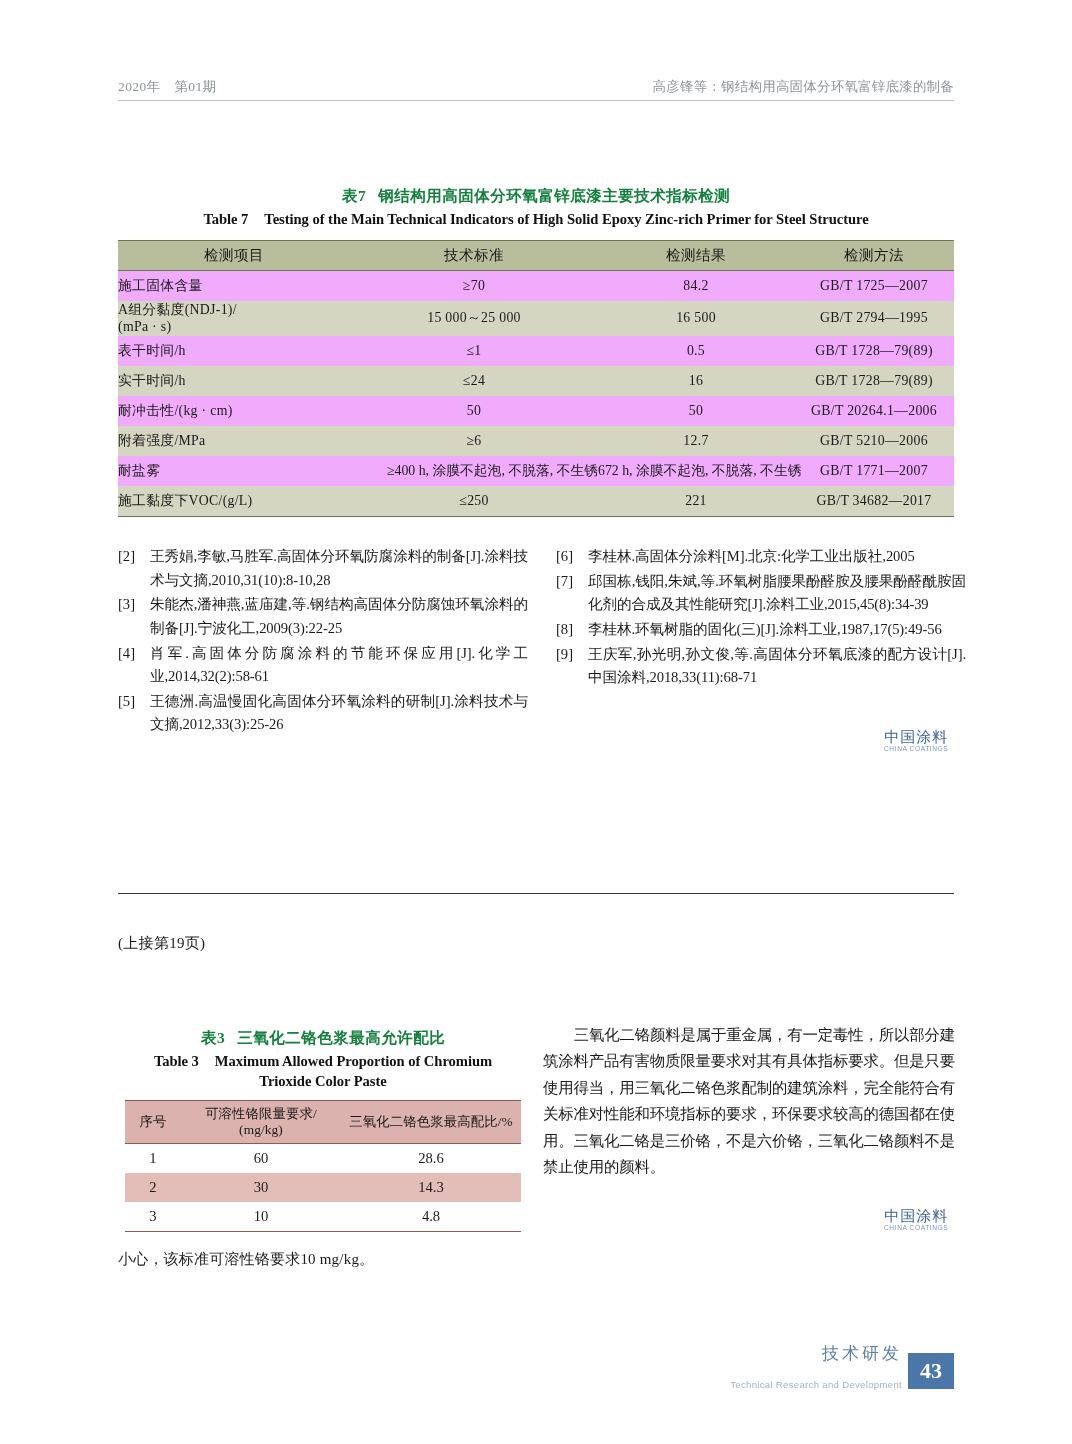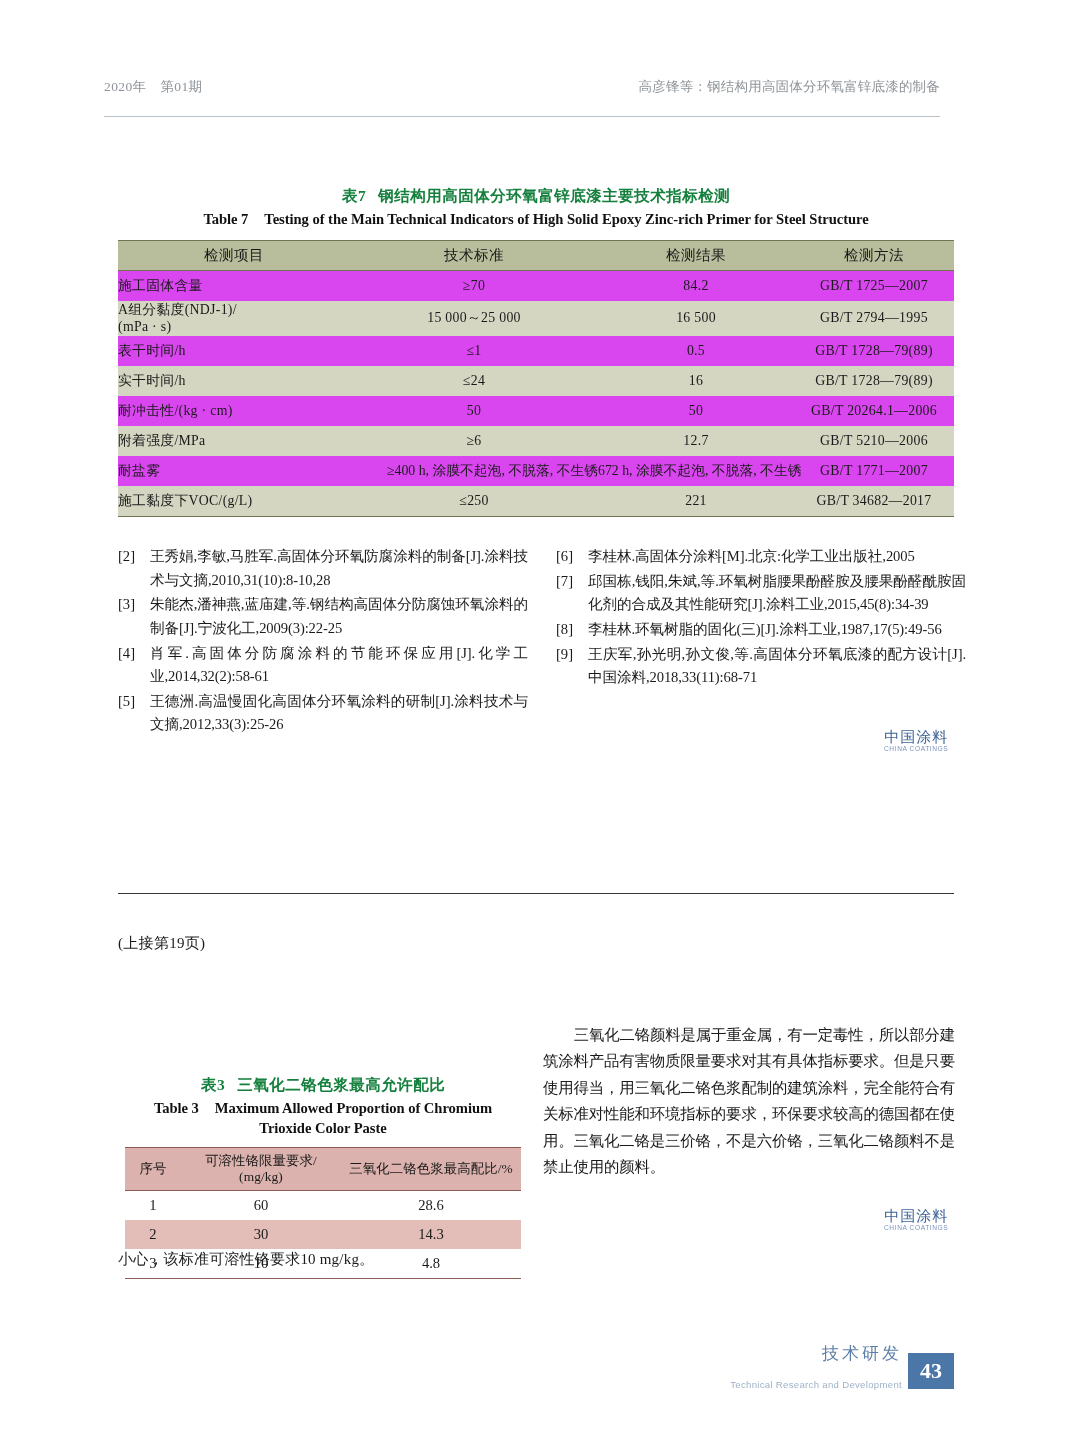--- a/index.html
+++ b/index.html
@@ -17,30 +17,30 @@
     height: 1444px;
     margin: 0 auto;
     background: #ffffff;
     overflow: hidden;
     box-sizing: border-box;
   }
 
   
   .running-head {
     position: absolute;
-    left: 104px;
+    left: 118px;
     top: 78px;
     width: 836px;
     display: flex;
     justify-content: space-between;
     align-items: flex-end;
     font-size: 13.5px;
     color: #8e9499;
     letter-spacing: 0.4px;
-    padding-bottom: 20px;
+    padding-bottom: 4px;
     border-bottom: 1.2px solid #b9c2c8;
   }
   .running-head .rh-right { letter-spacing: 0.2px; }
 
   
   .cap-cn {
     text-align: center;
     font-size: 15.5px;
     font-weight: bold;
     letter-spacing: 0.5px;
@@ -81,21 +81,21 @@
     background: #b8bd9b;
     height: 29px;
     text-align: center;
     font-size: 14.5px;
     letter-spacing: 0.5px;
     border-top: 1.4px solid #6f7253;
     border-bottom: 1.1px solid #6f7253;
   }
   table.t7 tbody td { height: 30px; font-size: 13.8px; }
   table.t7 tbody tr.alt td { background: #d4d6c2; }
-  table.t7 tbody tr.plain td { background: #d946ef; }
+  table.t7 tbody tr.plain td { background: #f0abfc; }
   table.t7 tbody tr:last-child td { border-bottom: 1.4px solid #6f7253; }
   td.c-item { text-align: left; padding-left: 10px; letter-spacing: 0.3px; }
   td.c-mid  { text-align: center; letter-spacing: 0.3px; }
   td.c-two  { line-height: 1.28; padding: 4px 0 4px 10px; }
   .col-a { width: 232px; }
   .col-b { width: 248px; }
   .col-c { width: 196px; }
   .col-d { width: 160px; }
   td.salt-std { text-align: right; padding-right: 8px; white-space: nowrap; }
   td.salt-res { text-align: left; padding-left: 6px; white-space: nowrap; }
@@ -167,21 +167,20 @@
     font-size: 15px;
     letter-spacing: 0.3px;
   }
 
   
   #table3-wrap {
     position: absolute;
     left: 125px;
     top: 1028px;
     width: 396px;
-    margin-top: 47px;
   }
   table.t3 {
     width: 396px;
     border-collapse: collapse;
     margin-top: 9px;
     font-size: 13.6px;
     table-layout: fixed;
   }
   table.t3 th, table.t3 td { padding: 0; font-weight: normal; }
   table.t3 thead th {

